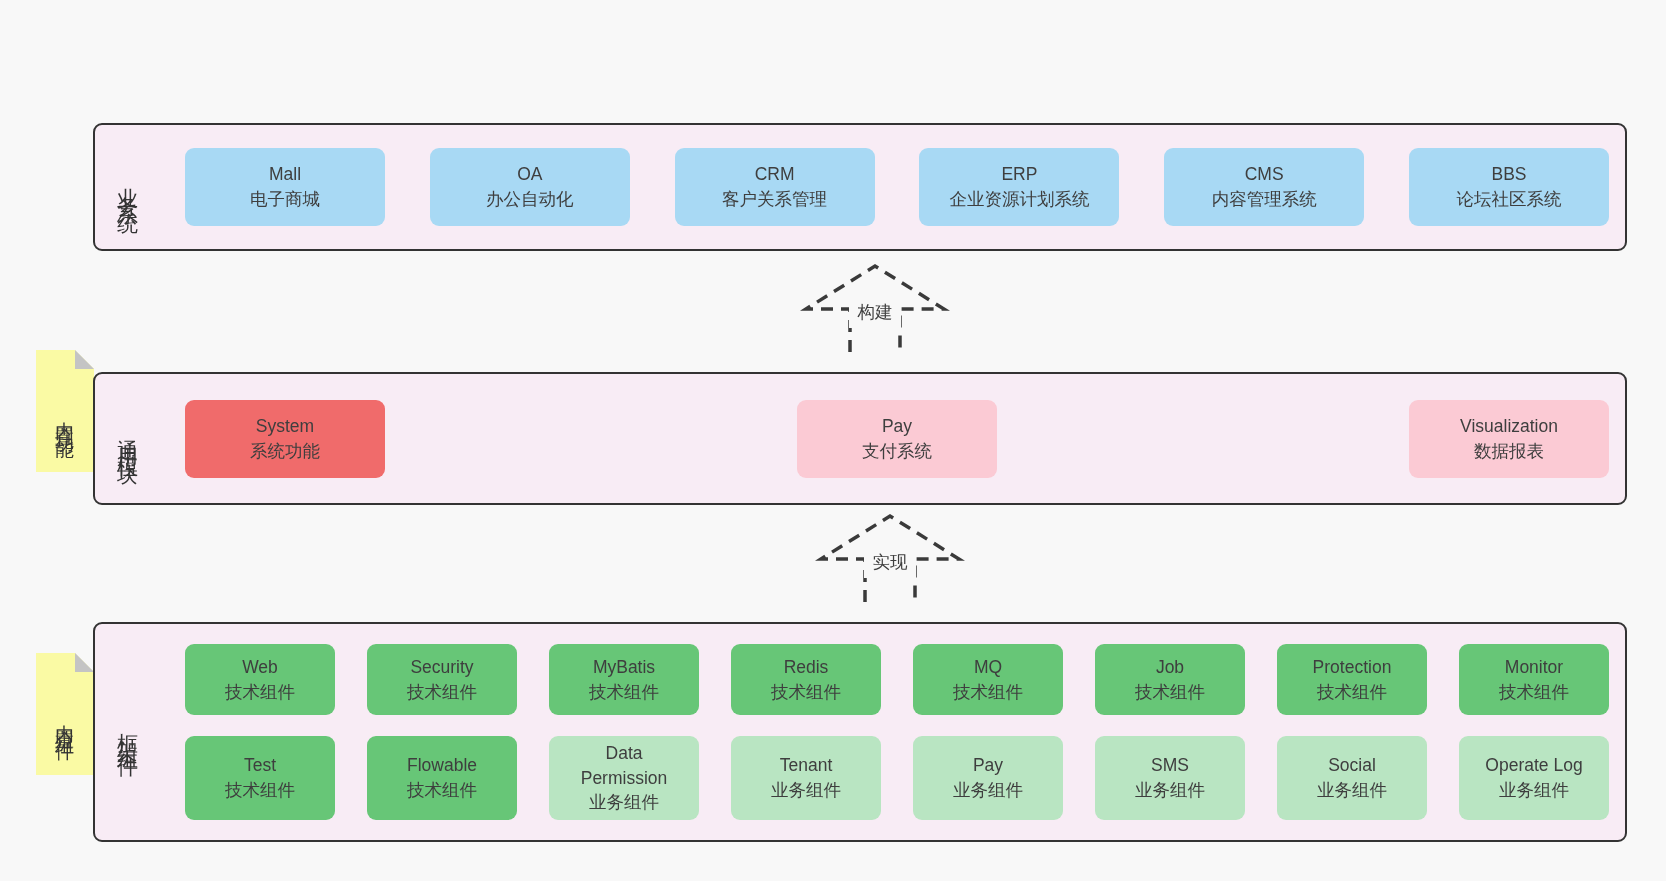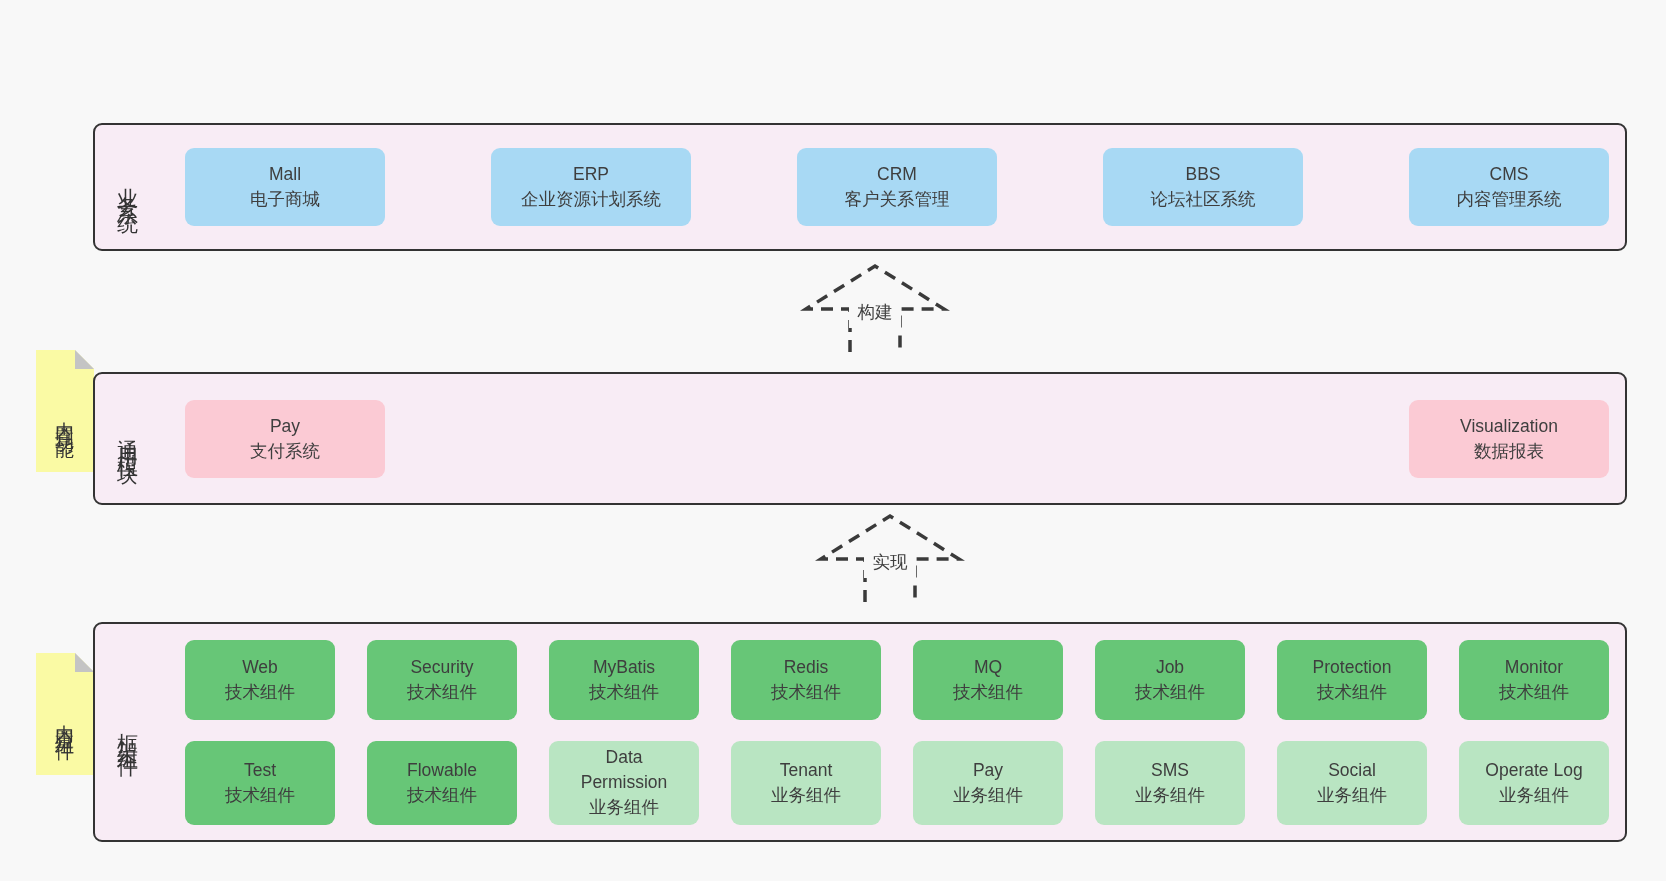--- a/index.html
+++ b/index.html
@@ -30,21 +30,21 @@
 
   .boxes { flex:1; display:flex; justify-content:space-between; align-items:center;padding-left:36px; }
   .framework-rows { flex:1; display:flex; flex-direction:column; gap:21px; }
 
   .box {
     border-radius:9px; box-sizing:border-box;
     display:flex; flex-direction:column; justify-content:center;
     text-align:center;
   }
   .layer-business .box, .layer-modules .box { width:200px; height:78px; }
-  .row-top .box    { width:150px; height:80px; }
+  .row-top .box    { width:150px; height:71px; }
   .row-bottom .box { width:150px; height:84px; }
 
   .box-title, .box-sub { font-size:17.5px; line-height:1.42; color:#3e3e3e; }
   .box-title { max-width:118px; margin:0 auto; }
 
   .type-blue        { background: var(--blue, #a8d9f4); }
   .type-red         { background: var(--red, #f06b6b); }
   .type-pink        { background: var(--pink, #fbcad4); }
   .type-green       { background: var(--green, #67c677); }
   .type-green-light { background: var(--green-light, #b9e5c2); }
@@ -96,49 +96,57 @@
   <div class="layer layer-business">
     <div class="label-col">
       <div class="layer-label">业务系统</div>
     </div>
     <div class="boxes">
         <div class="box type-blue">
     <div class="box-title">Mall</div>
     <div class="box-sub">电子商城</div>
   </div>
         <div class="box type-blue">
+    <div class="box-title">OA</div>
+    <div class="box-sub">办公自动化</div>
+  </div>
+        <div class="box type-blue">
+    <div class="box-title">CRM</div>
+    <div class="box-sub">客户关系管理</div>
+  </div>
+        <div class="box type-blue">
     <div class="box-title">ERP</div>
     <div class="box-sub">企业资源计划系统</div>
   </div>
         <div class="box type-blue">
-    <div class="box-title">CRM</div>
-    <div class="box-sub">客户关系管理</div>
+    <div class="box-title">CMS</div>
+    <div class="box-sub">内容管理系统</div>
   </div>
         <div class="box type-blue">
     <div class="box-title">BBS</div>
     <div class="box-sub">论坛社区系统</div>
-  </div>
-        <div class="box type-blue">
-    <div class="box-title">CMS</div>
-    <div class="box-sub">内容管理系统</div>
   </div>
       </div>
   </div>
 
   <svg class="arrow arrow-build" viewBox="0 0 150 92">
     <path d="M50,90 L50,47 L6,47 L75,4 L144,47 L100,47 L100,90"></path>
     <rect x="49" y="34" width="52" height="32"></rect>
     <text x="75" y="56" text-anchor="middle">构建</text>
   </svg>
 
   <div class="layer layer-modules">
     <div class="label-col">
       <div class="layer-label">通用模块</div>
     </div>
     <div class="boxes">
+        <div class="box type-red">
+    <div class="box-title">System</div>
+    <div class="box-sub">系统功能</div>
+  </div>
         <div class="box type-pink">
     <div class="box-title">Pay</div>
     <div class="box-sub">支付系统</div>
   </div>
         <div class="box type-pink">
     <div class="box-title">Visualization</div>
     <div class="box-sub">数据报表</div>
   </div>
       </div>
   </div>

